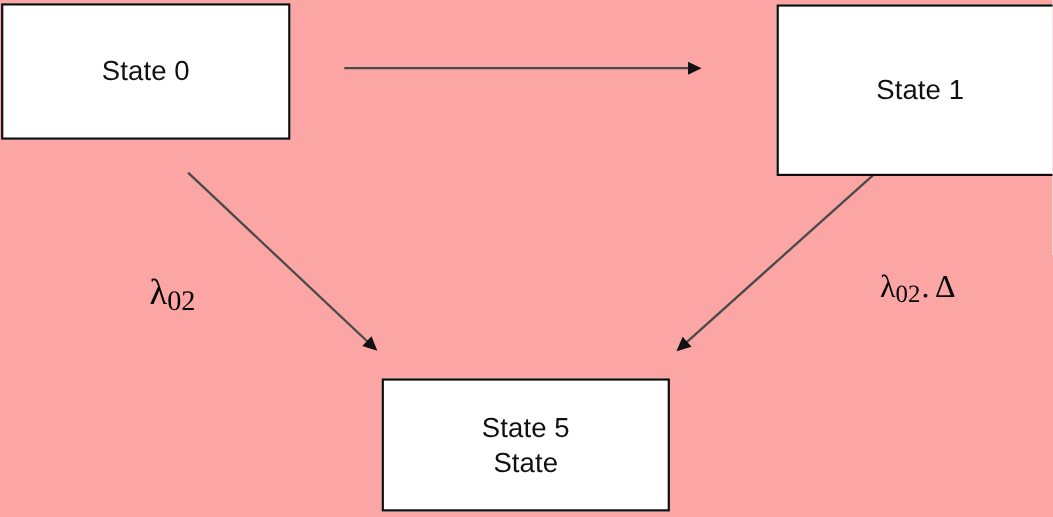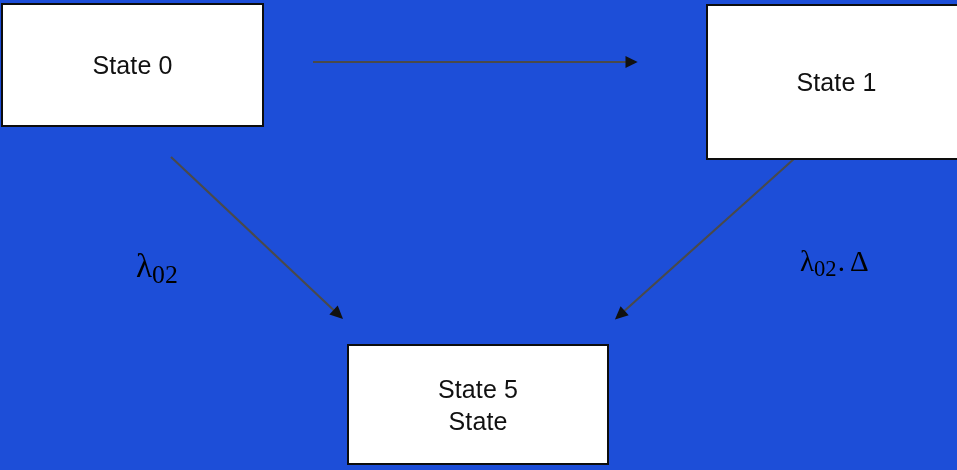--- a/index.html
+++ b/index.html
@@ -9,21 +9,21 @@
     background: #ffffff;
   }
   body {
     font-family: "Liberation Sans", sans-serif;
     color: #000000;
   }
   #diagram-root {
     position: relative;
     width: 957px;
     height: 470px;
-    background: #1d4ed8;
+    background: #fca5a5;
     overflow: hidden;
   }
   
   .state-box {
     position: absolute;
     box-sizing: border-box;
     border: 2px solid #0d0d0d;
     background: #ffffff;
     display: flex;
     flex-direction: column;

